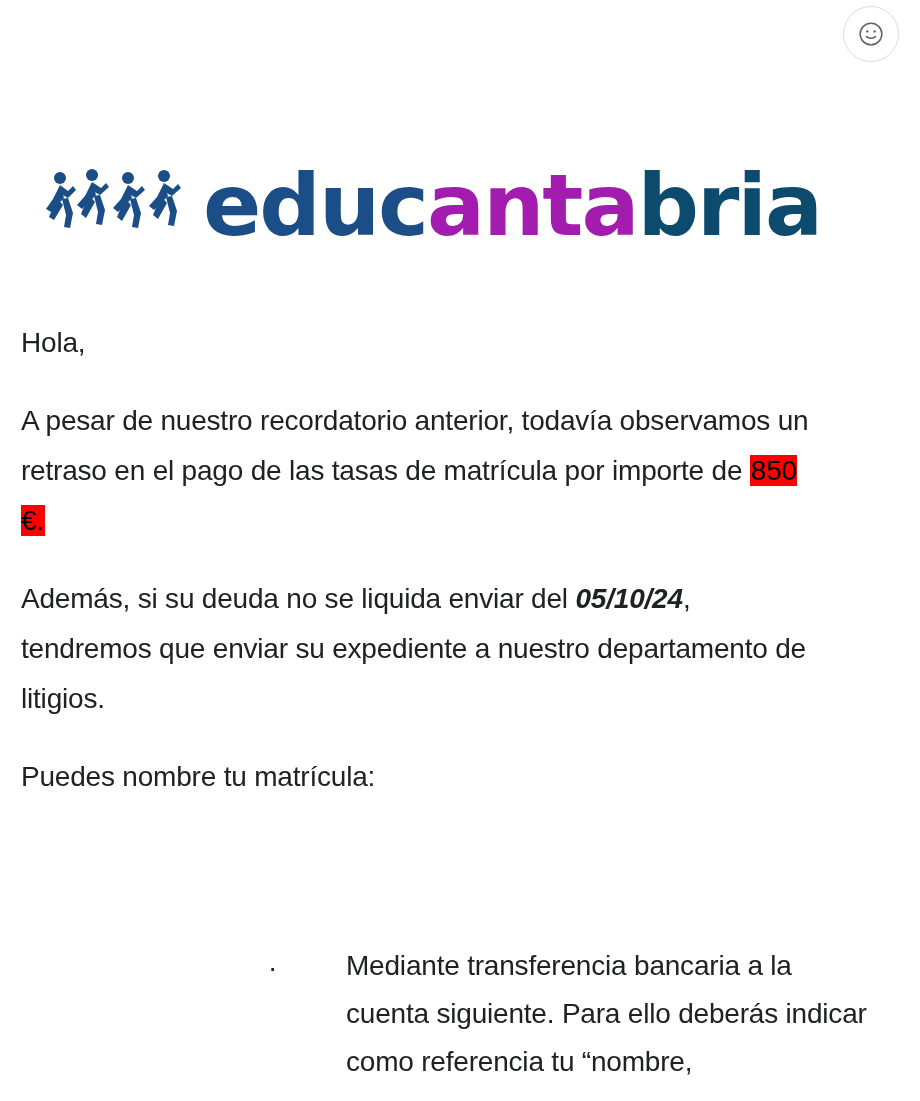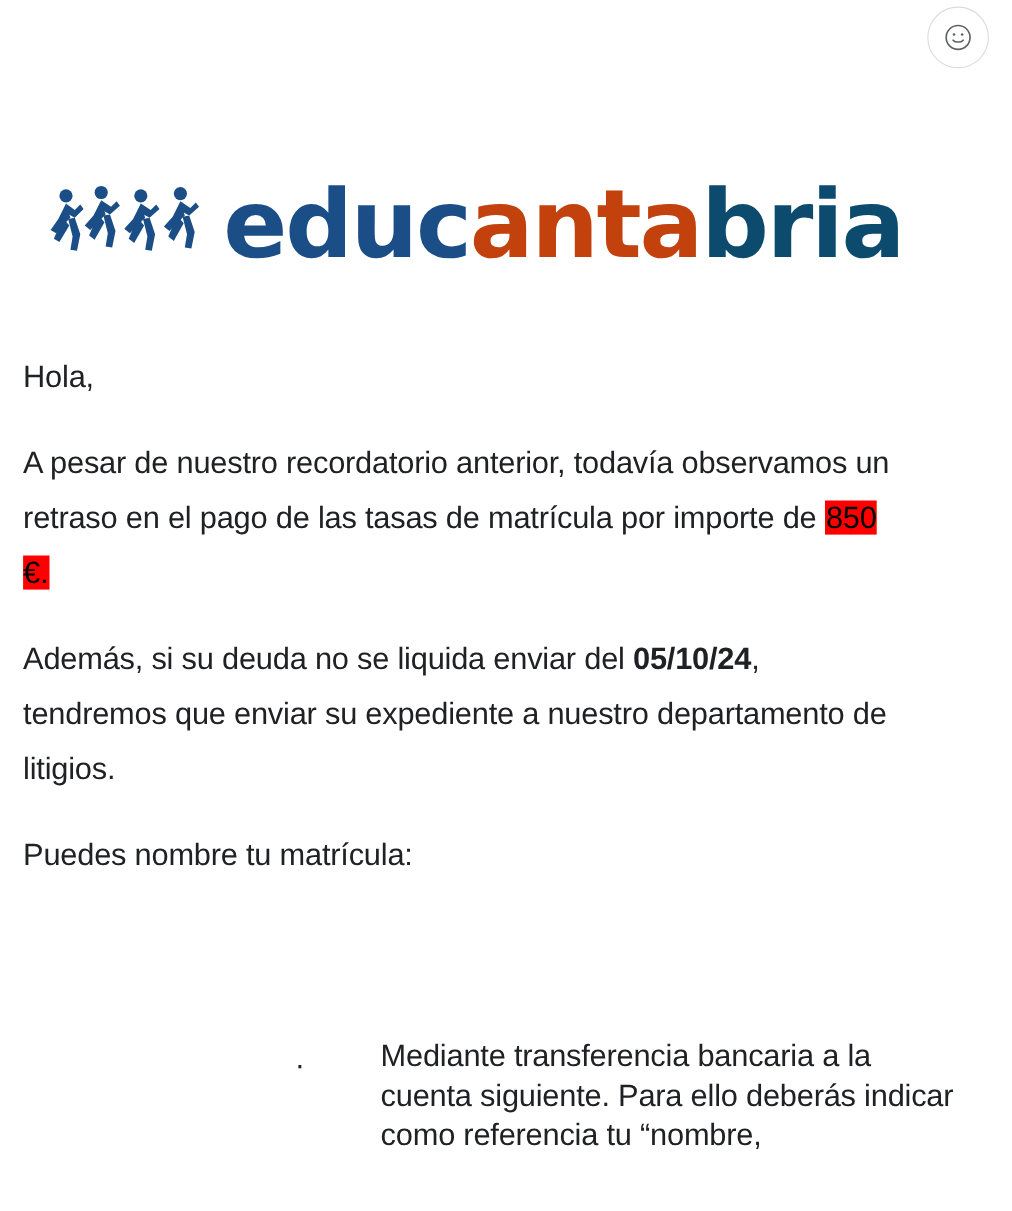--- a/index.html
+++ b/index.html
@@ -58,21 +58,21 @@
     font-family: "DejaVu Sans", sans-serif;
     font-weight: bold;
     font-size: 86px;
     line-height: 1;
     letter-spacing: -2px;
     white-space: nowrap;
     display: flex;
     align-items: flex-end;
   }
   .wm-a { color: #1b4d87; }
-  .wm-b { color: #c2410c; }
+  .wm-b { color: #a21caf; }
   .wm-c { color: #0c4a6e; }
 
   
   .mail-body {
     position: absolute;
     top: 318px;
     left: 21px;
     width: 800px;
   }
   .para {
@@ -81,21 +81,21 @@
     color: #202124;
     margin: 0 0 28px 0;
     letter-spacing: -0.2px;
   }
   .para.tight { margin-bottom: 26px; }
   .highlight {
     background: #ff0000;
     color: #000000;
     padding: 0 1px;
   }
-  .bold { font-weight: bold; }
+  .bold { font-weight: bold; font-style: italic; }
 
   
   .bullet-block {
     position: absolute;
     top: 942px;
     left: 268px;
     width: 600px;
   }
   .bullet-row {
     display: flex;
@@ -103,21 +103,21 @@
   }
   .bullet-dot {
     width: 78px;
     flex: 0 0 auto;
     font-size: 28px;
     line-height: 52px;
     color: #202124;
   }
   .bullet-text {
     font-size: 28px;
-    line-height: 36px;
+    line-height: 48px;
     color: #202124;
     letter-spacing: -0.2px;
   }
 </style>
 </head>
 <body>
 
 <div class="reaction-button">
   <svg class="smiley" viewBox="0 0 24 24">
     <circle cx="12" cy="12" r="10" fill="none" stroke="#5f6368" stroke-width="1.4"></circle>

